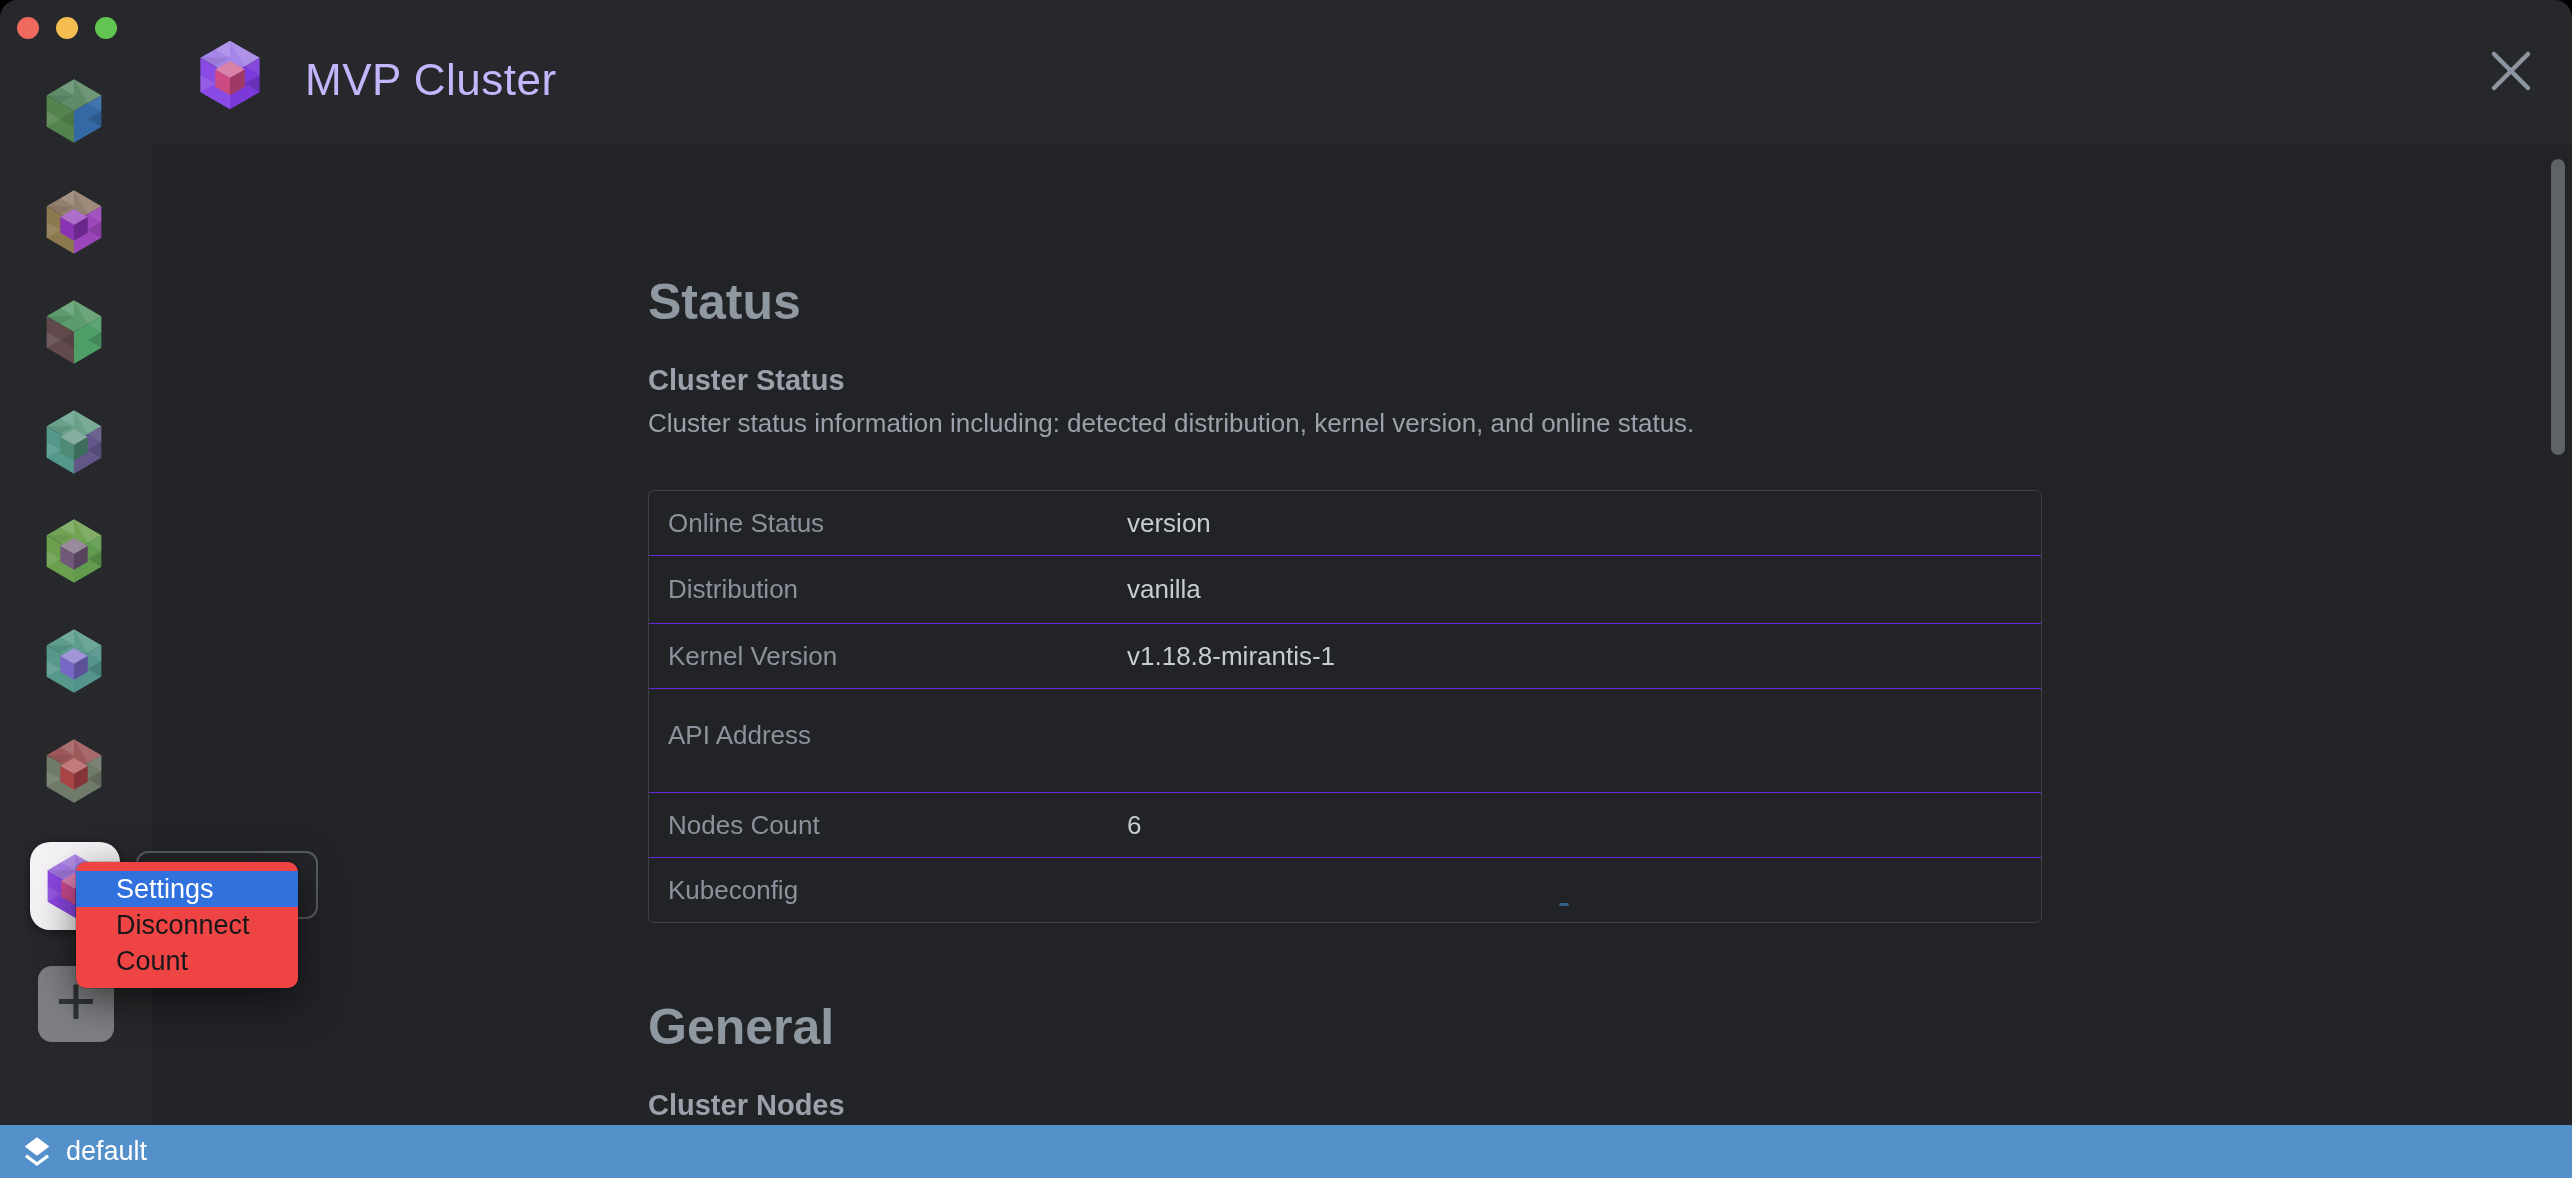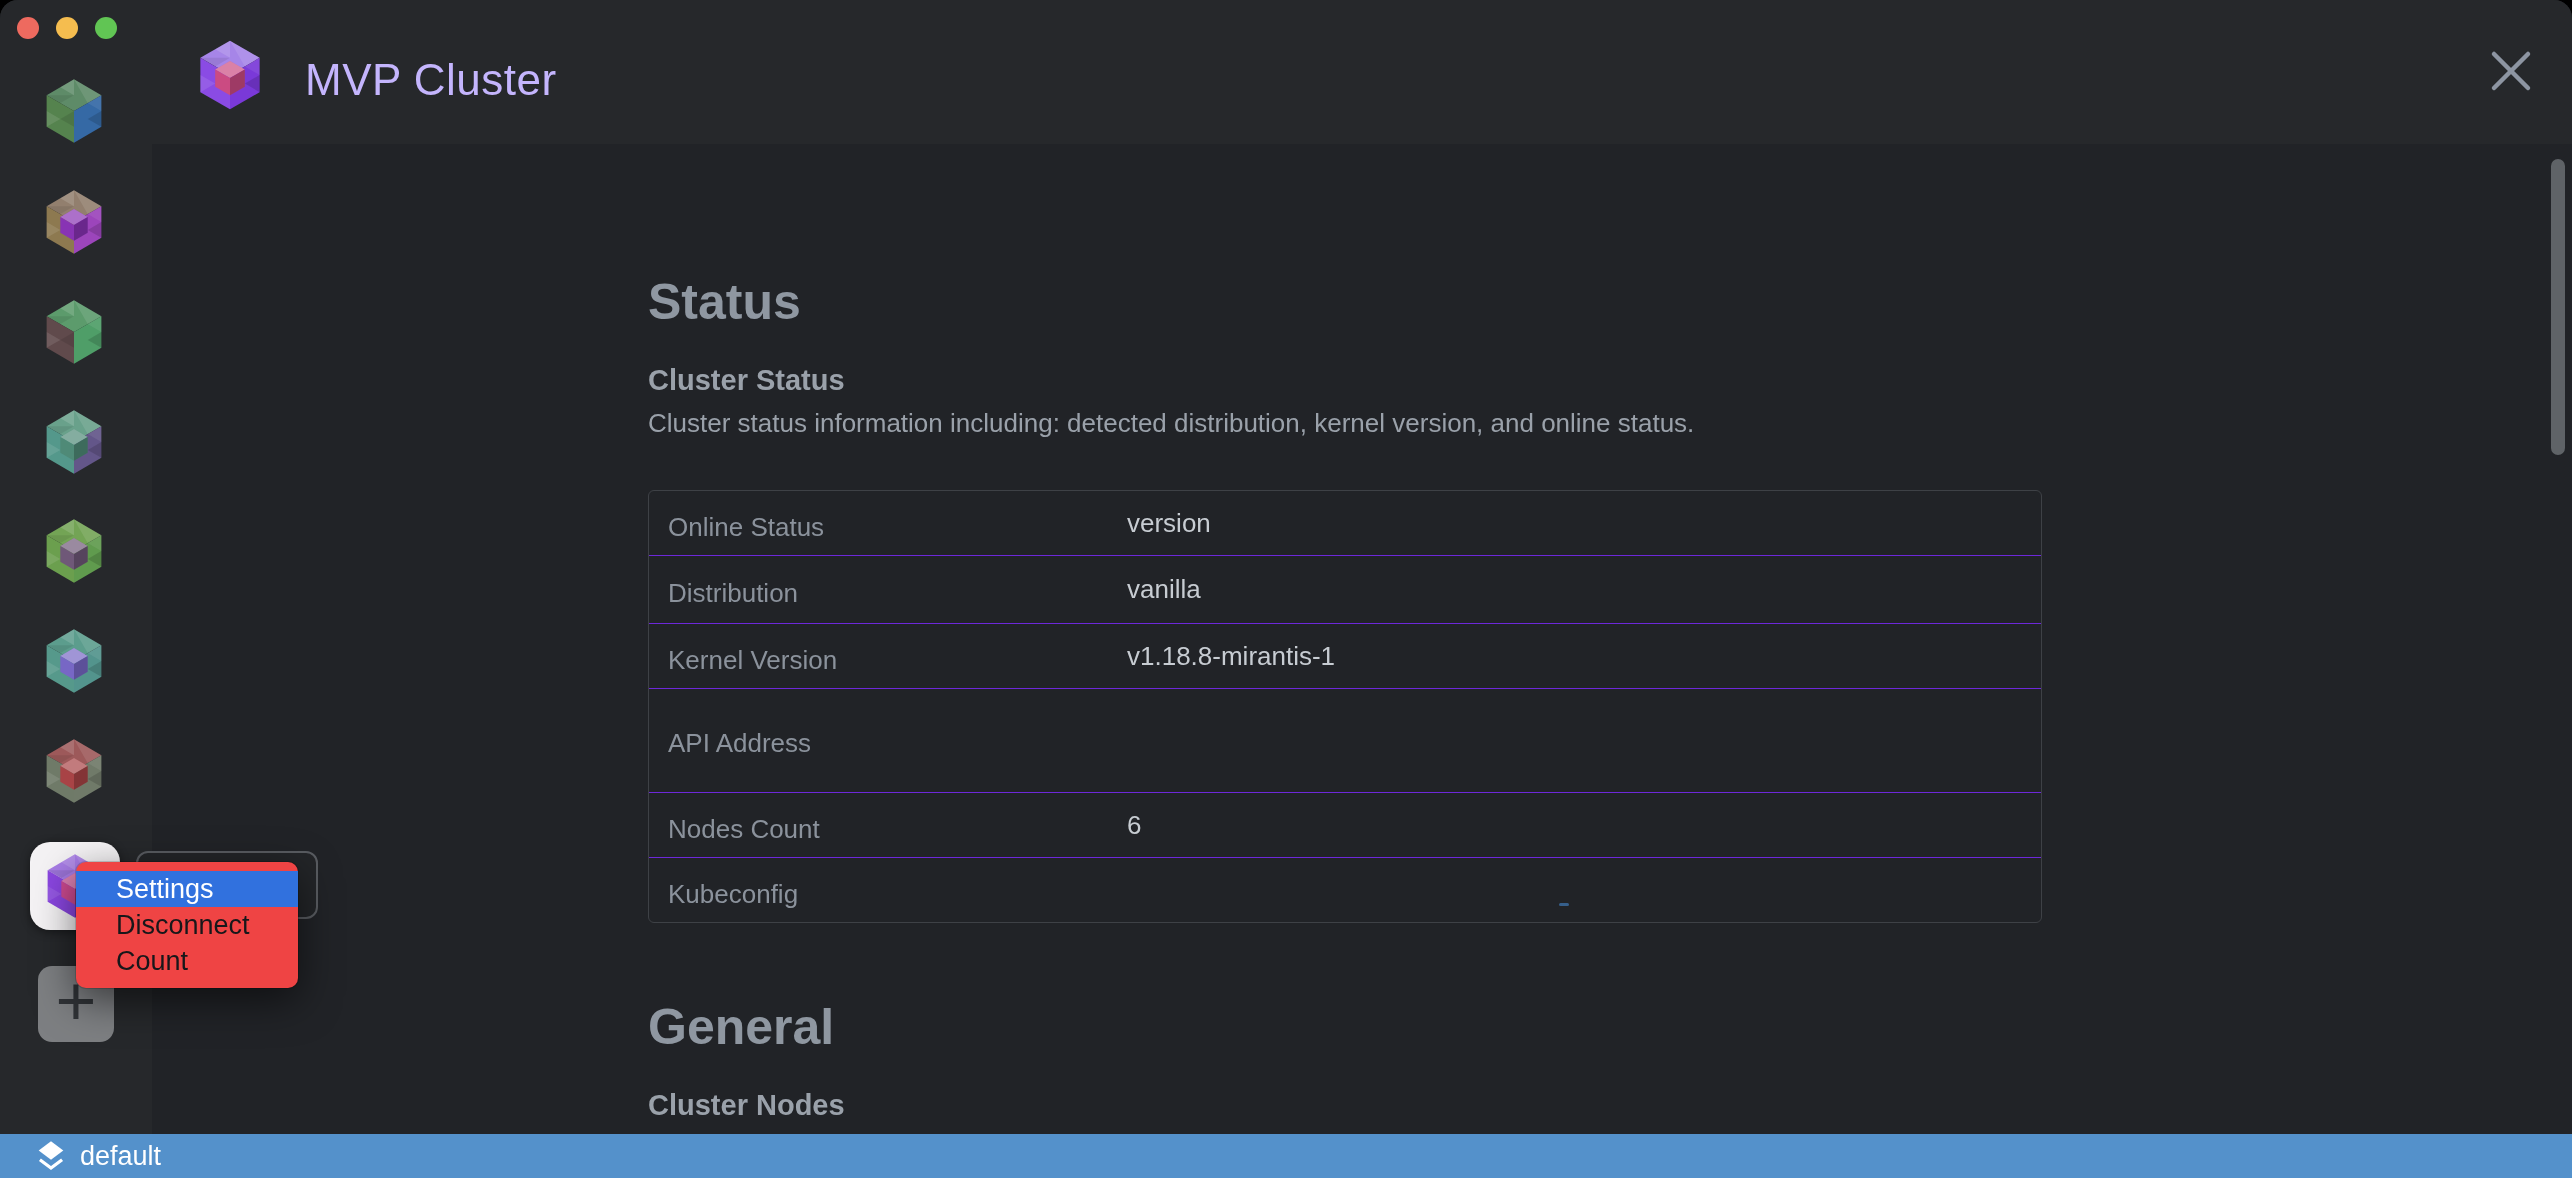--- a/index.html
+++ b/index.html
@@ -36,40 +36,40 @@
   .section-heading.general{margin-top:74px;}
   .field-label{margin-top:30px;font-size:29px;font-weight:700;color:#9aa1aa;line-height:36px;}
   .field-desc{margin-top:8px;font-size:26px;font-weight:400;color:#9aa1aa;line-height:34px;}
 
   .kv-table{margin-top:50px;width:1394px;border:1px solid #3e4146;border-radius:6px;box-sizing:border-box;}
   .kv-row{display:flex;align-items:center;min-height:64px;border-top:1px solid #6d28d9;position:relative;}
   .kv-row:first-child{border-top:none;}
   .kv-row:nth-child(2){min-height:67px;}
   .kv-row:nth-child(4){min-height:103px;align-items:flex-start;}
   .kv-row:nth-child(4) .kv-label,.kv-row:nth-child(4) .kv-value{padding-top:31px;}
-  .kv-label{width:478px;padding-left:19px;font-size:26px;color:#8b929c;box-sizing:border-box;flex:none;margin-top:8px;}
+  .kv-label{width:478px;padding-left:19px;font-size:26px;color:#8b929c;box-sizing:border-box;flex:none;}
   .kv-value{font-size:26px;color:#c7ccd2;}
   .tiny-dash{position:absolute;left:910px;top:45px;width:10px;height:3px;background:#3a6a9e;border-radius:2px;opacity:.85;}
 
   
   .scroll-thumb{position:absolute;right:7px;top:159px;width:14px;height:296px;border-radius:7px;background:#5f6367;cursor:grab;}
 
   
   .tooltip-box{position:absolute;left:136px;top:851px;width:178px;height:64px;border:2px solid #595c61;
       border-radius:12px;background:#232528;z-index:5;}
 
   
   .context-menu{position:absolute;left:76px;top:862px;width:222px;padding:9px 0;background:#ef4444;border-radius:10px;
       box-shadow:0 12px 40px rgba(0,0,0,.55), 0 0 0 1px rgba(0,0,0,.15);z-index:20;}
   .menu-item{height:36px;display:flex;align-items:center;padding-left:40px;font-size:27px;color:#17171a;cursor:pointer;}
   .menu-item.highlighted{background:#3171de;color:#ffffff;font-weight:500;}
 
   
-  .statusbar{position:absolute;left:0;bottom:0;width:100%;height:44px;background:#5491cb;display:flex;
-      align-items:center;padding-left:36px;box-sizing:border-box;gap:14px;}
+  .statusbar{position:absolute;left:0;bottom:0;width:100%;height:53px;background:#5491cb;display:flex;
+      align-items:center;padding-left:22px;box-sizing:border-box;gap:14px;}
   .statusbar .ns-label{color:#ffffff;font-size:27px;}
   .ns-icon{width:30px;height:32px;display:block;}
 </style>
 </head>
 <body>
 
 <div class="window">
 
   <div class="rail">
     <div class="traffic">

